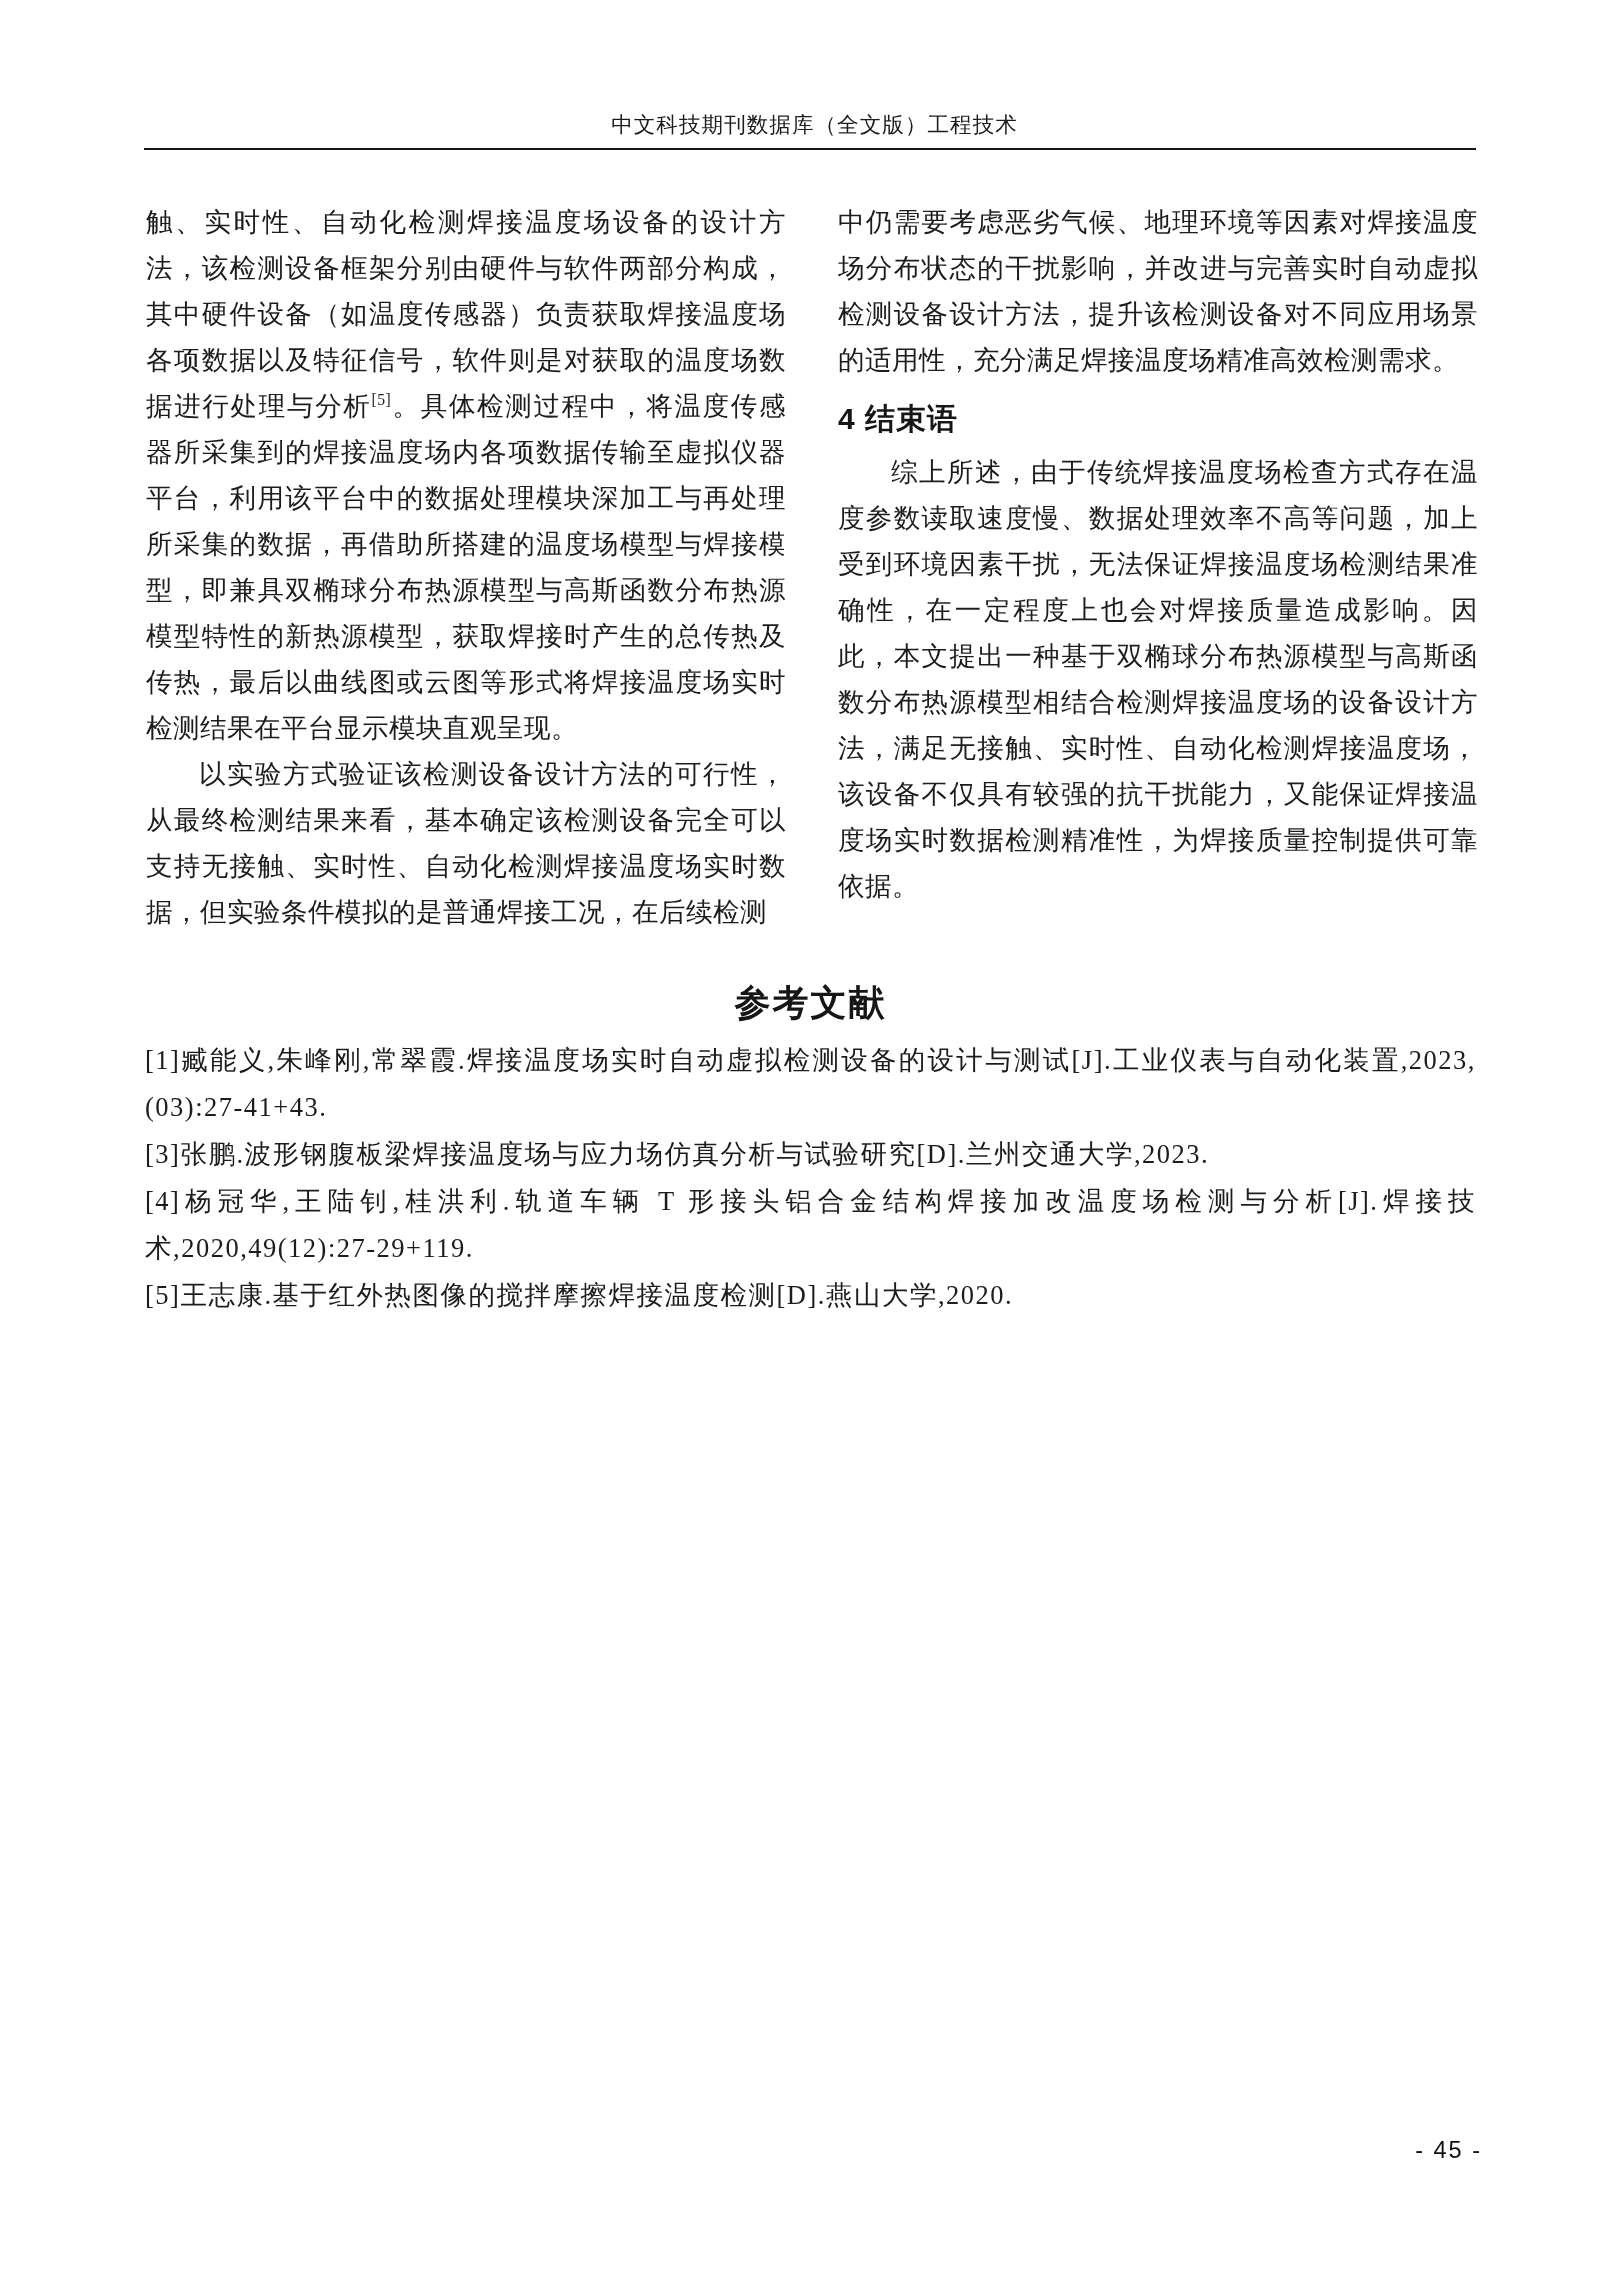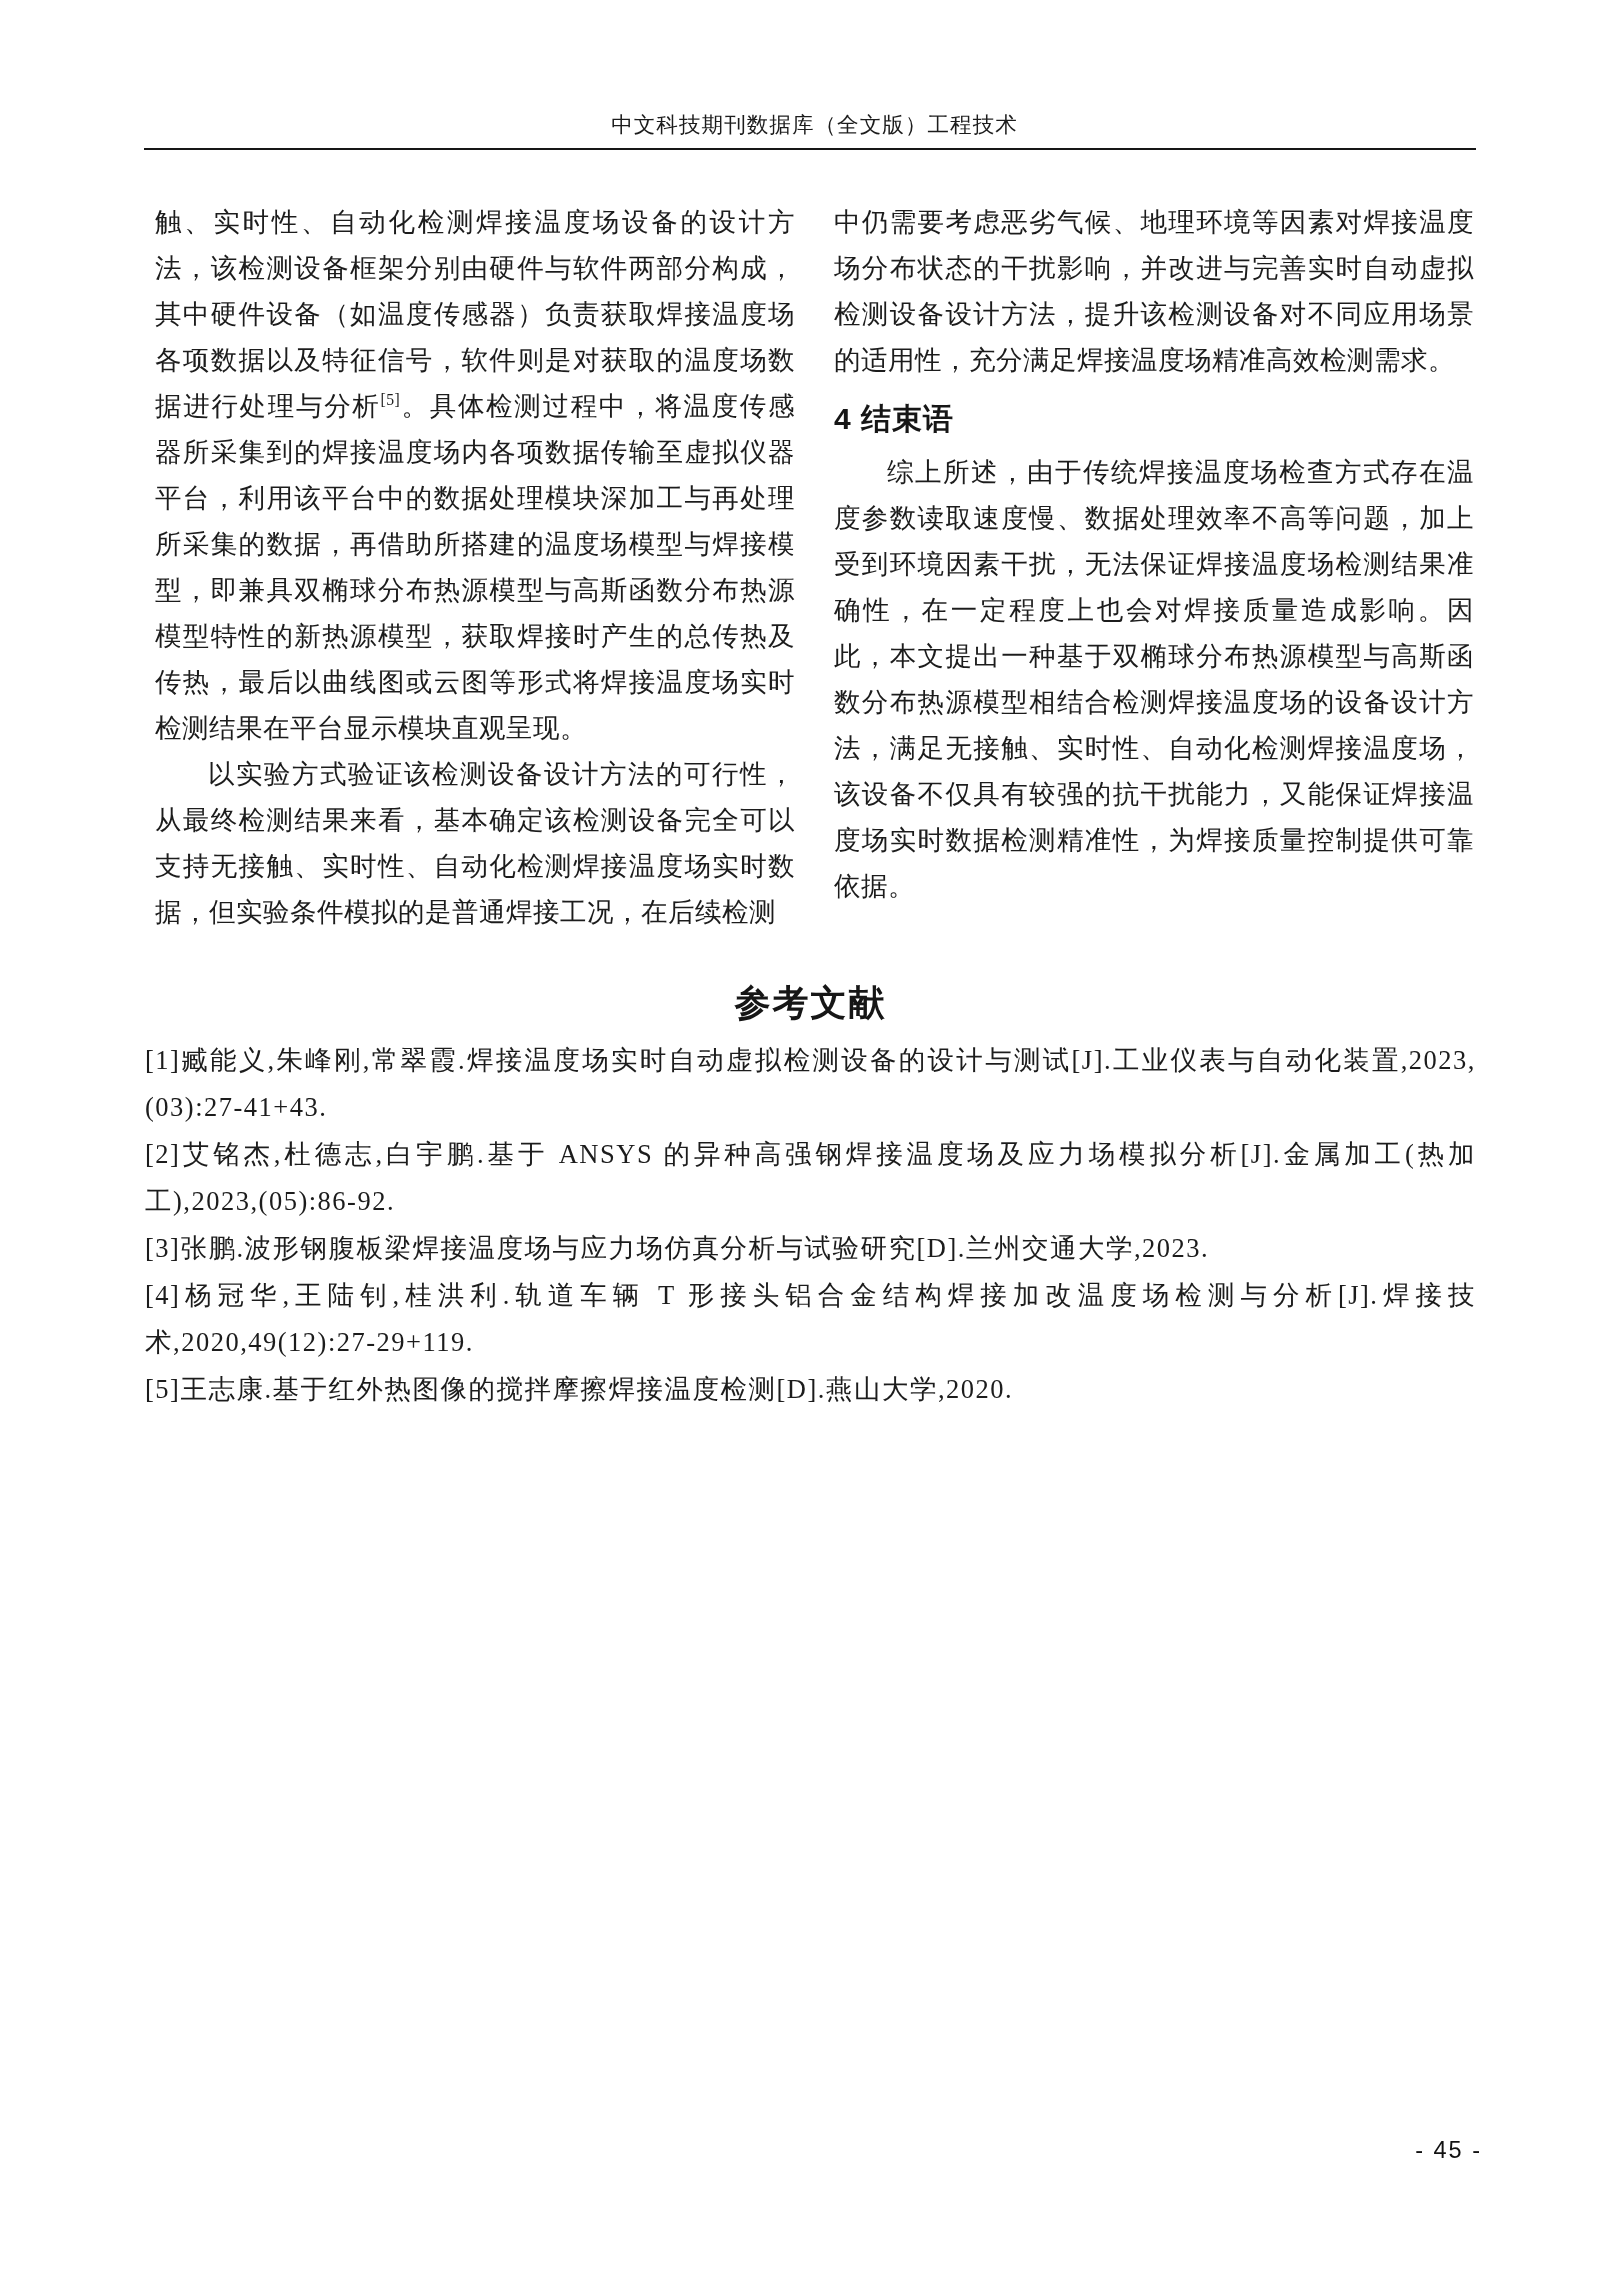--- a/index.html
+++ b/index.html
@@ -32,24 +32,24 @@
     position: absolute;
     top: 148px;
     left: 144px;
     width: 1332px;
     height: 0;
     border-top: 2px solid #161616;
   }
   .columns {
     position: absolute;
     top: 199px;
-    left: 155px;
+    left: 146px;
     width: 1331px;
     display: flex;
-    gap: 39px;
+    gap: 52px;
   }
   .col {
     width: 640px;
     flex: 0 0 640px;
   }
   .col p {
     margin: 0;
     font-size: 26.5px;
     line-height: 46px;
     text-align: justify;
@@ -127,21 +127,20 @@
       <p>中仍需要考虑恶劣气候、地理环境等因素对焊接温度场分布状态的干扰影响，并改进与完善实时自动虚拟检测设备设计方法，提升该检测设备对不同应用场景的适用性，充分满足焊接温度场精准高效检测需求。</p>
       <h2 class="section-heading">4 结束语</h2>
       <p class="indent">综上所述，由于传统焊接温度场检查方式存在温度参数读取速度慢、数据处理效率不高等问题，加上受到环境因素干扰，无法保证焊接温度场检测结果准确性，在一定程度上也会对焊接质量造成影响。因此，本文提出一种基于双椭球分布热源模型与高斯函数分布热源模型相结合检测焊接温度场的设备设计方法，满足无接触、实时性、自动化检测焊接温度场，该设备不仅具有较强的抗干扰能力，又能保证焊接温度场实时数据检测精准性，为焊接质量控制提供可靠依据。</p>
     </div>
 
   </div>
 
   <div class="references">
     <h3 class="references-heading">参考文献</h3>
     <p>[1]臧能义,朱峰刚,常翠霞.焊接温度场实时自动虚拟检测设备的设计与测试[J].工业仪表与自动化装置,2023,(03):27-41+43.</p>
-    <p>[2]艾铭杰,杜德志,白宇鹏.基于 ANSYS 的异种高强钢焊接温度场及应力场模拟分析[J].金属加工(热加工),2023,(05):86-92.</p>
     <p>[3]张鹏.波形钢腹板梁焊接温度场与应力场仿真分析与试验研究[D].兰州交通大学,2023.</p>
     <p>[4]杨冠华,王陆钊,桂洪利.轨道车辆 T 形接头铝合金结构焊接加改温度场检测与分析[J].焊接技术,2020,49(12):27-29+119.</p>
     <p>[5]王志康.基于红外热图像的搅拌摩擦焊接温度检测[D].燕山大学,2020.</p>
   </div>
 
   <div class="page-number">- 45 -</div>
 
 </div>
 
 

